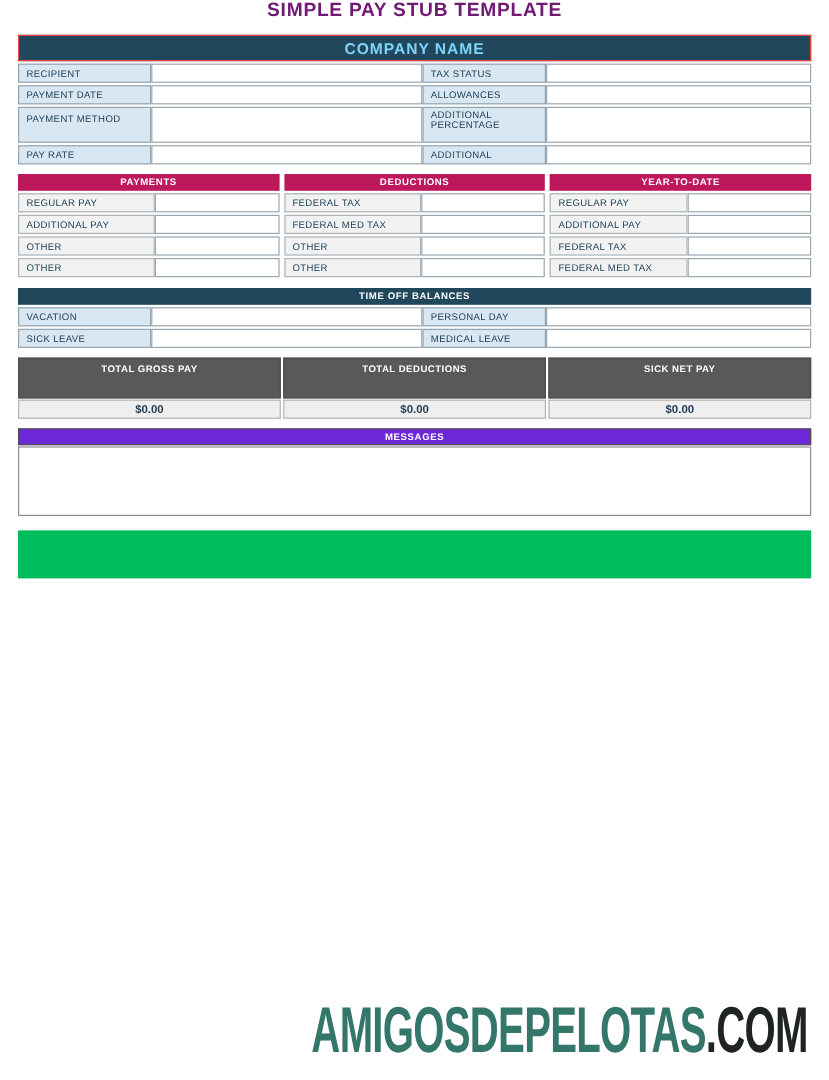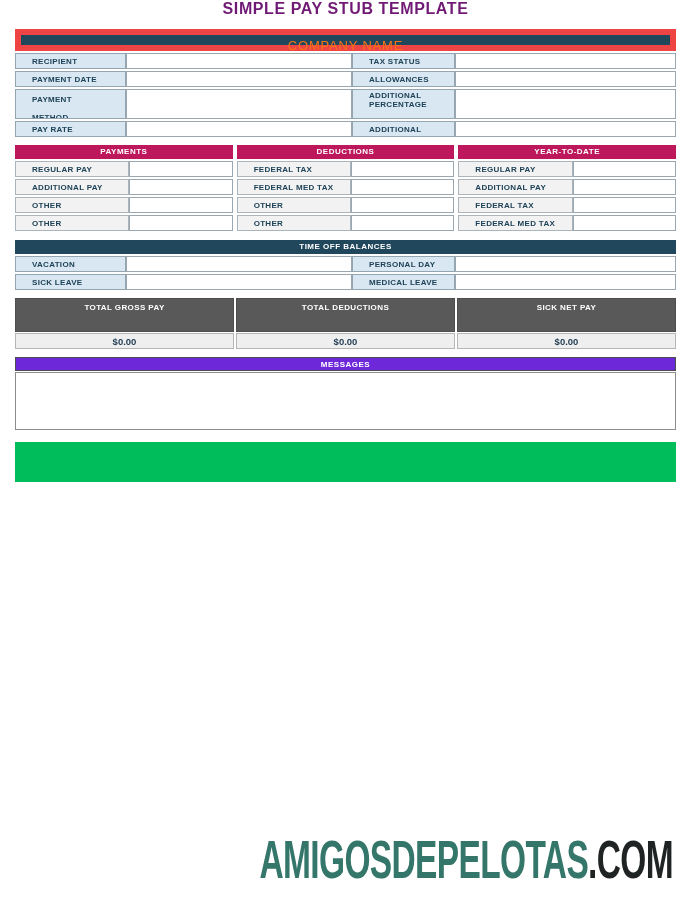--- a/index.html
+++ b/index.html
@@ -9,33 +9,33 @@
     position:relative;overflow:hidden;
   }
   .doc{padding:0 15px;position:relative;}
   .page-title{
     text-align:center;
     font-size:16px;font-weight:bold;color:#701a75;letter-spacing:.6px;
   }
   
   .company-bar{
     margin-top:11px;height:22px;line-height:22px;background:#21475c;
-    color:#f97316;font-weight:normal;font-size:13px;text-align:center;
-    letter-spacing:.8px;border:6px solid #ef4444;box-sizing:border-box;
+    color:#7dd3fc;font-weight:bold;font-size:13px;text-align:center;
+    letter-spacing:.8px;border:1px solid #ef4444;box-sizing:border-box;
   }
   
   .info-grid{
     margin-top:2px;display:grid;
     grid-template-columns:111px 226px 103px 1fr;
     row-gap:2px;
   }
   .cell{
     box-sizing:border-box;height:16px;line-height:15px;
-    border:1px solid #93a5b1;font-size:8px;font-weight:bold;
-    color:#1e4257;padding:0 16px;letter-spacing:.3px;
+    border:1px solid #93a5b1;font-size:8px;font-weight:normal;
+    color:#1e4257;padding:0 6px;letter-spacing:.3px;
     overflow:hidden;
   }
   .cell.tall{height:30px;line-height:9px;padding-top:1px;}
   .lbl-blue{background:#d9e7f2;}
   .lbl-gray{background:#f2f2f2;border-color:#aab4ba;}
   .val{background:#ffffff;border-color:#9aa7b0;}
   
   .tri{margin-top:8px;display:grid;grid-template-columns:1fr 1fr 1fr;column-gap:4px;}
   .col-head{
     height:14px;line-height:14px;background:#be185d;color:#ffffff;

